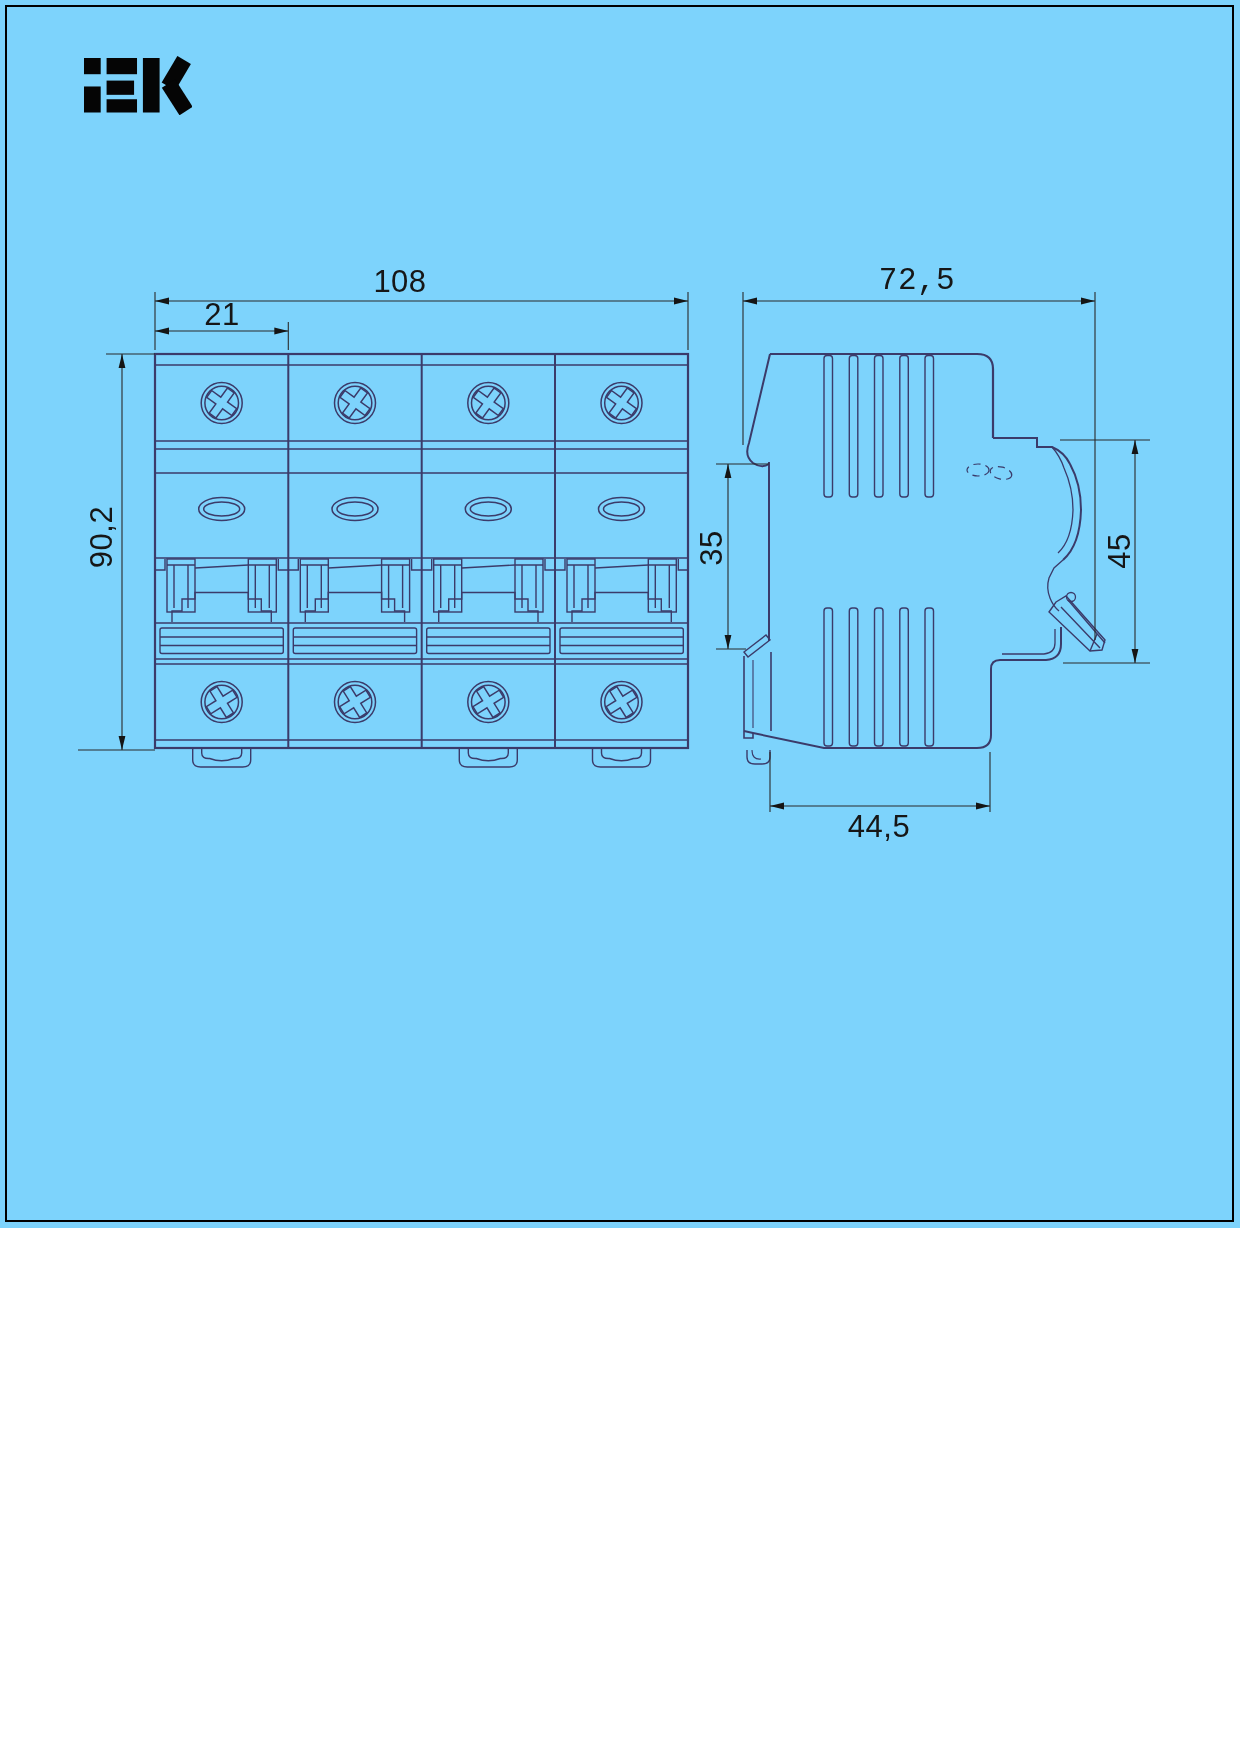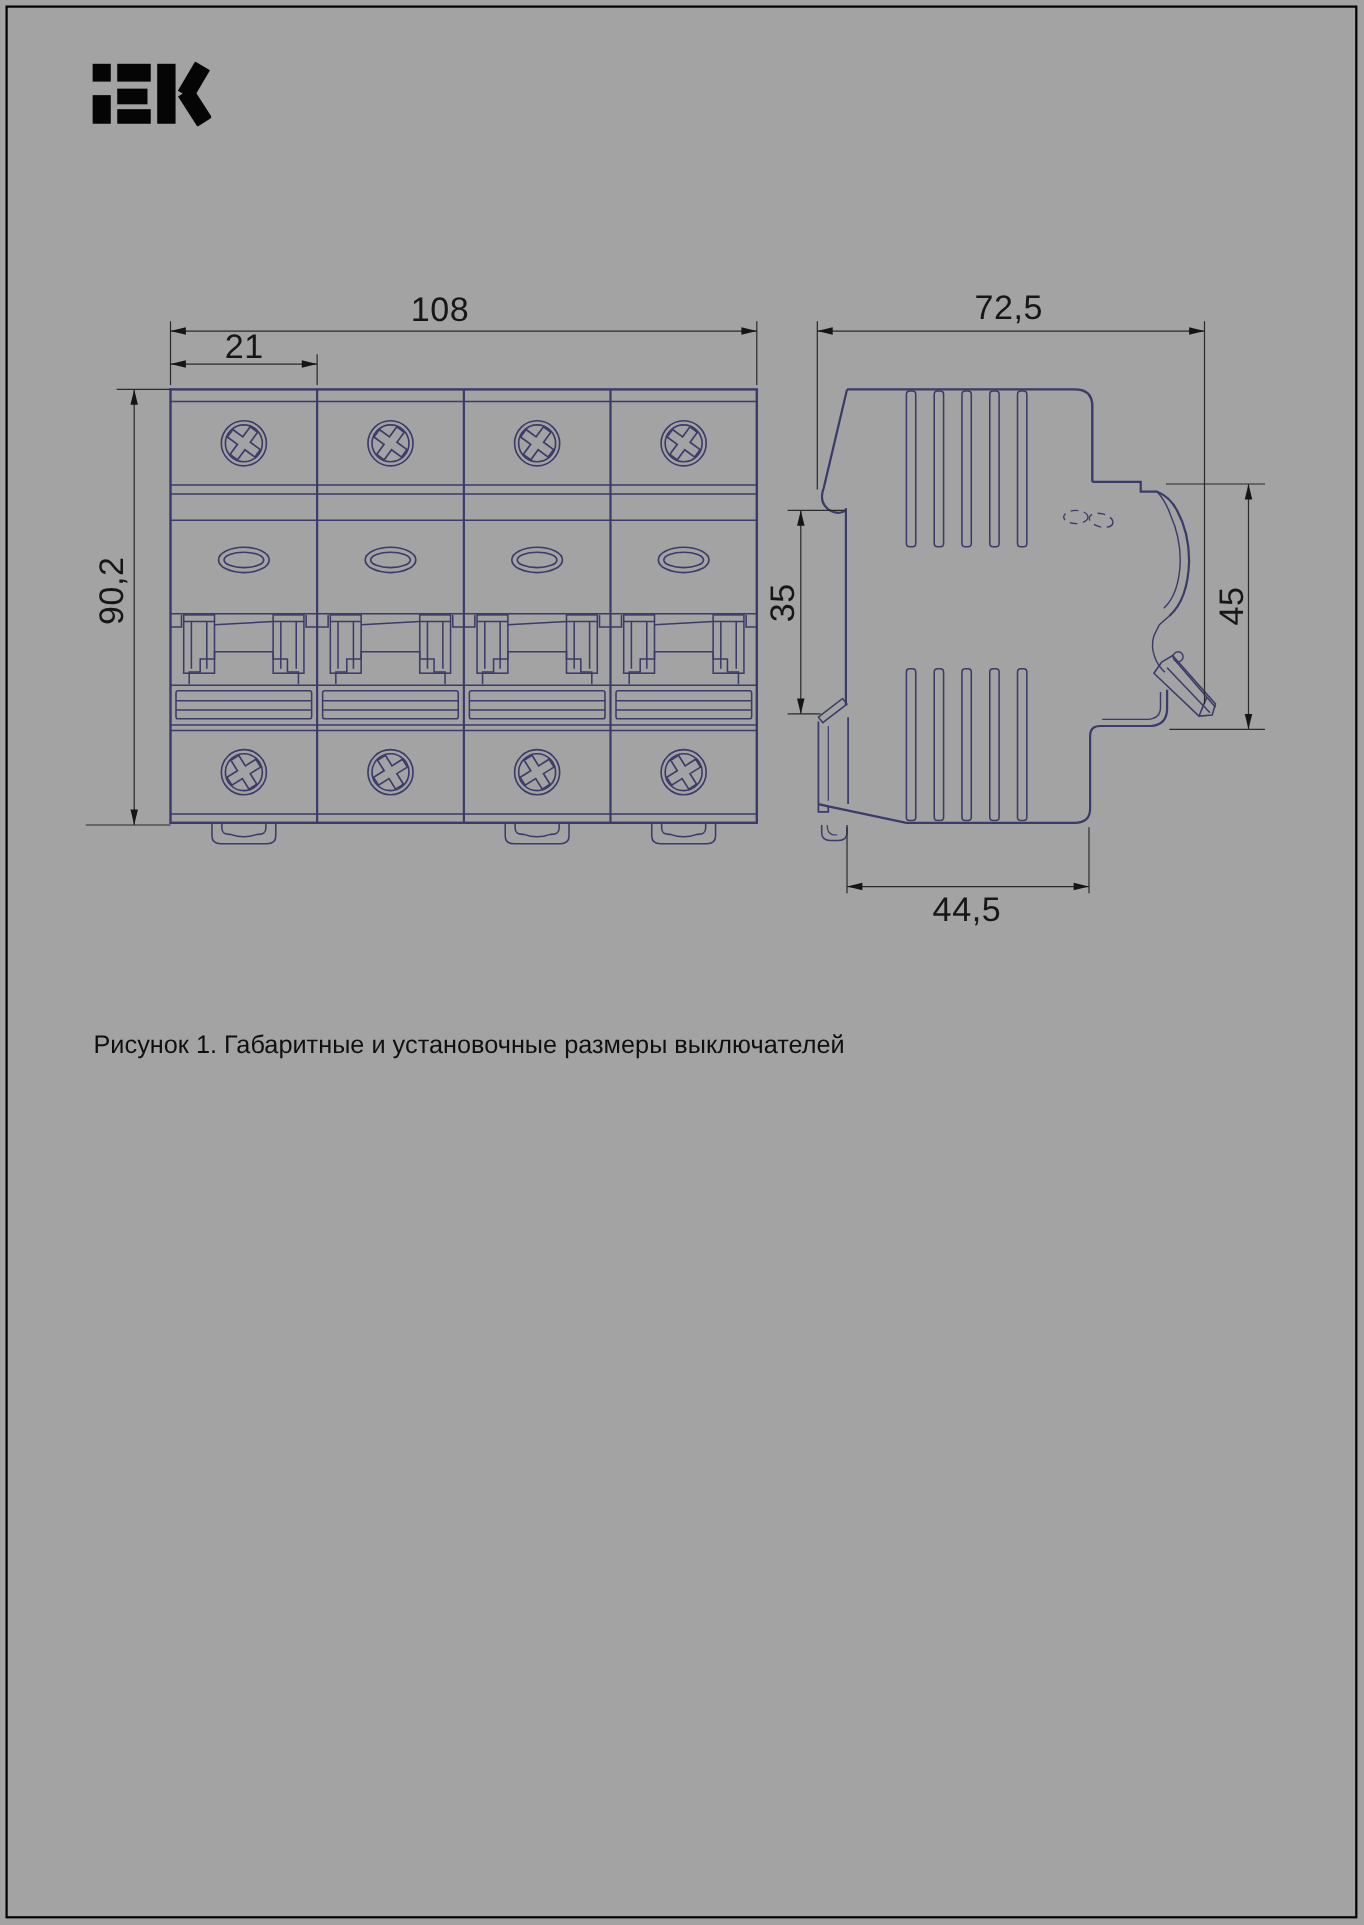--- a/index.html
+++ b/index.html
@@ -1,17 +1,17 @@
 <!DOCTYPE html>
 <html><head>
 <meta charset="utf-8">
 <style>
   html,body{margin:0;padding:0;background:#fff;}
   .page{
-    position:relative;width:1240px;height:1750px;background:#a3a3a3;overflow:hidden;
+    position:relative;width:1240px;height:1228px;background:#7dd3fc;overflow:hidden;
     font-family:"Liberation Sans", sans-serif;
   }
   .page-border{
     position:absolute;left:5px;top:5px;right:6px;bottom:6px;
     border:2px solid #000;pointer-events:none;
   }
   .logo{position:absolute;left:84px;top:56px;width:108px;height:59px;}
   .drawing{position:absolute;left:0;top:0;width:1240px;height:1750px;}
   .dim{
     position:absolute;transform:translate(-50%,-50%);
@@ -170,19 +170,18 @@
       <polygon points="1135,440 1131.6,454 1138.4,454"></polygon>
       <polygon points="1135,663 1131.6,649 1138.4,649"></polygon>
       <polygon points="770,806 784,802.6 784,809.4"></polygon>
       <polygon points="990,806 976,802.6 976,809.4"></polygon>
     </g>
   </svg>
 
   <div class="dim" style="left:400px;top:282px;">108</div>
   <div class="dim" style="left:222px;top:315px;">21</div>
   <div class="dim v" style="left:102px;top:537px;">90,2</div>
-  <div class="dim" style="left:917px;top:280px;">72,5</div>
+  <div class="dim" style="left:917px;top:280px;font-family:Liberation Mono, monospace;">72,5</div>
   <div class="dim v" style="left:712px;top:548px;">35</div>
   <div class="dim v" style="left:1120px;top:551px;">45</div>
   <div class="dim" style="left:879px;top:787px;margin-top:40px;">44,5</div>
 
-  <div class="caption">Рисунок 1. Габаритные и установочные размеры выключателей</div>
 </div>
 
 </body></html>

